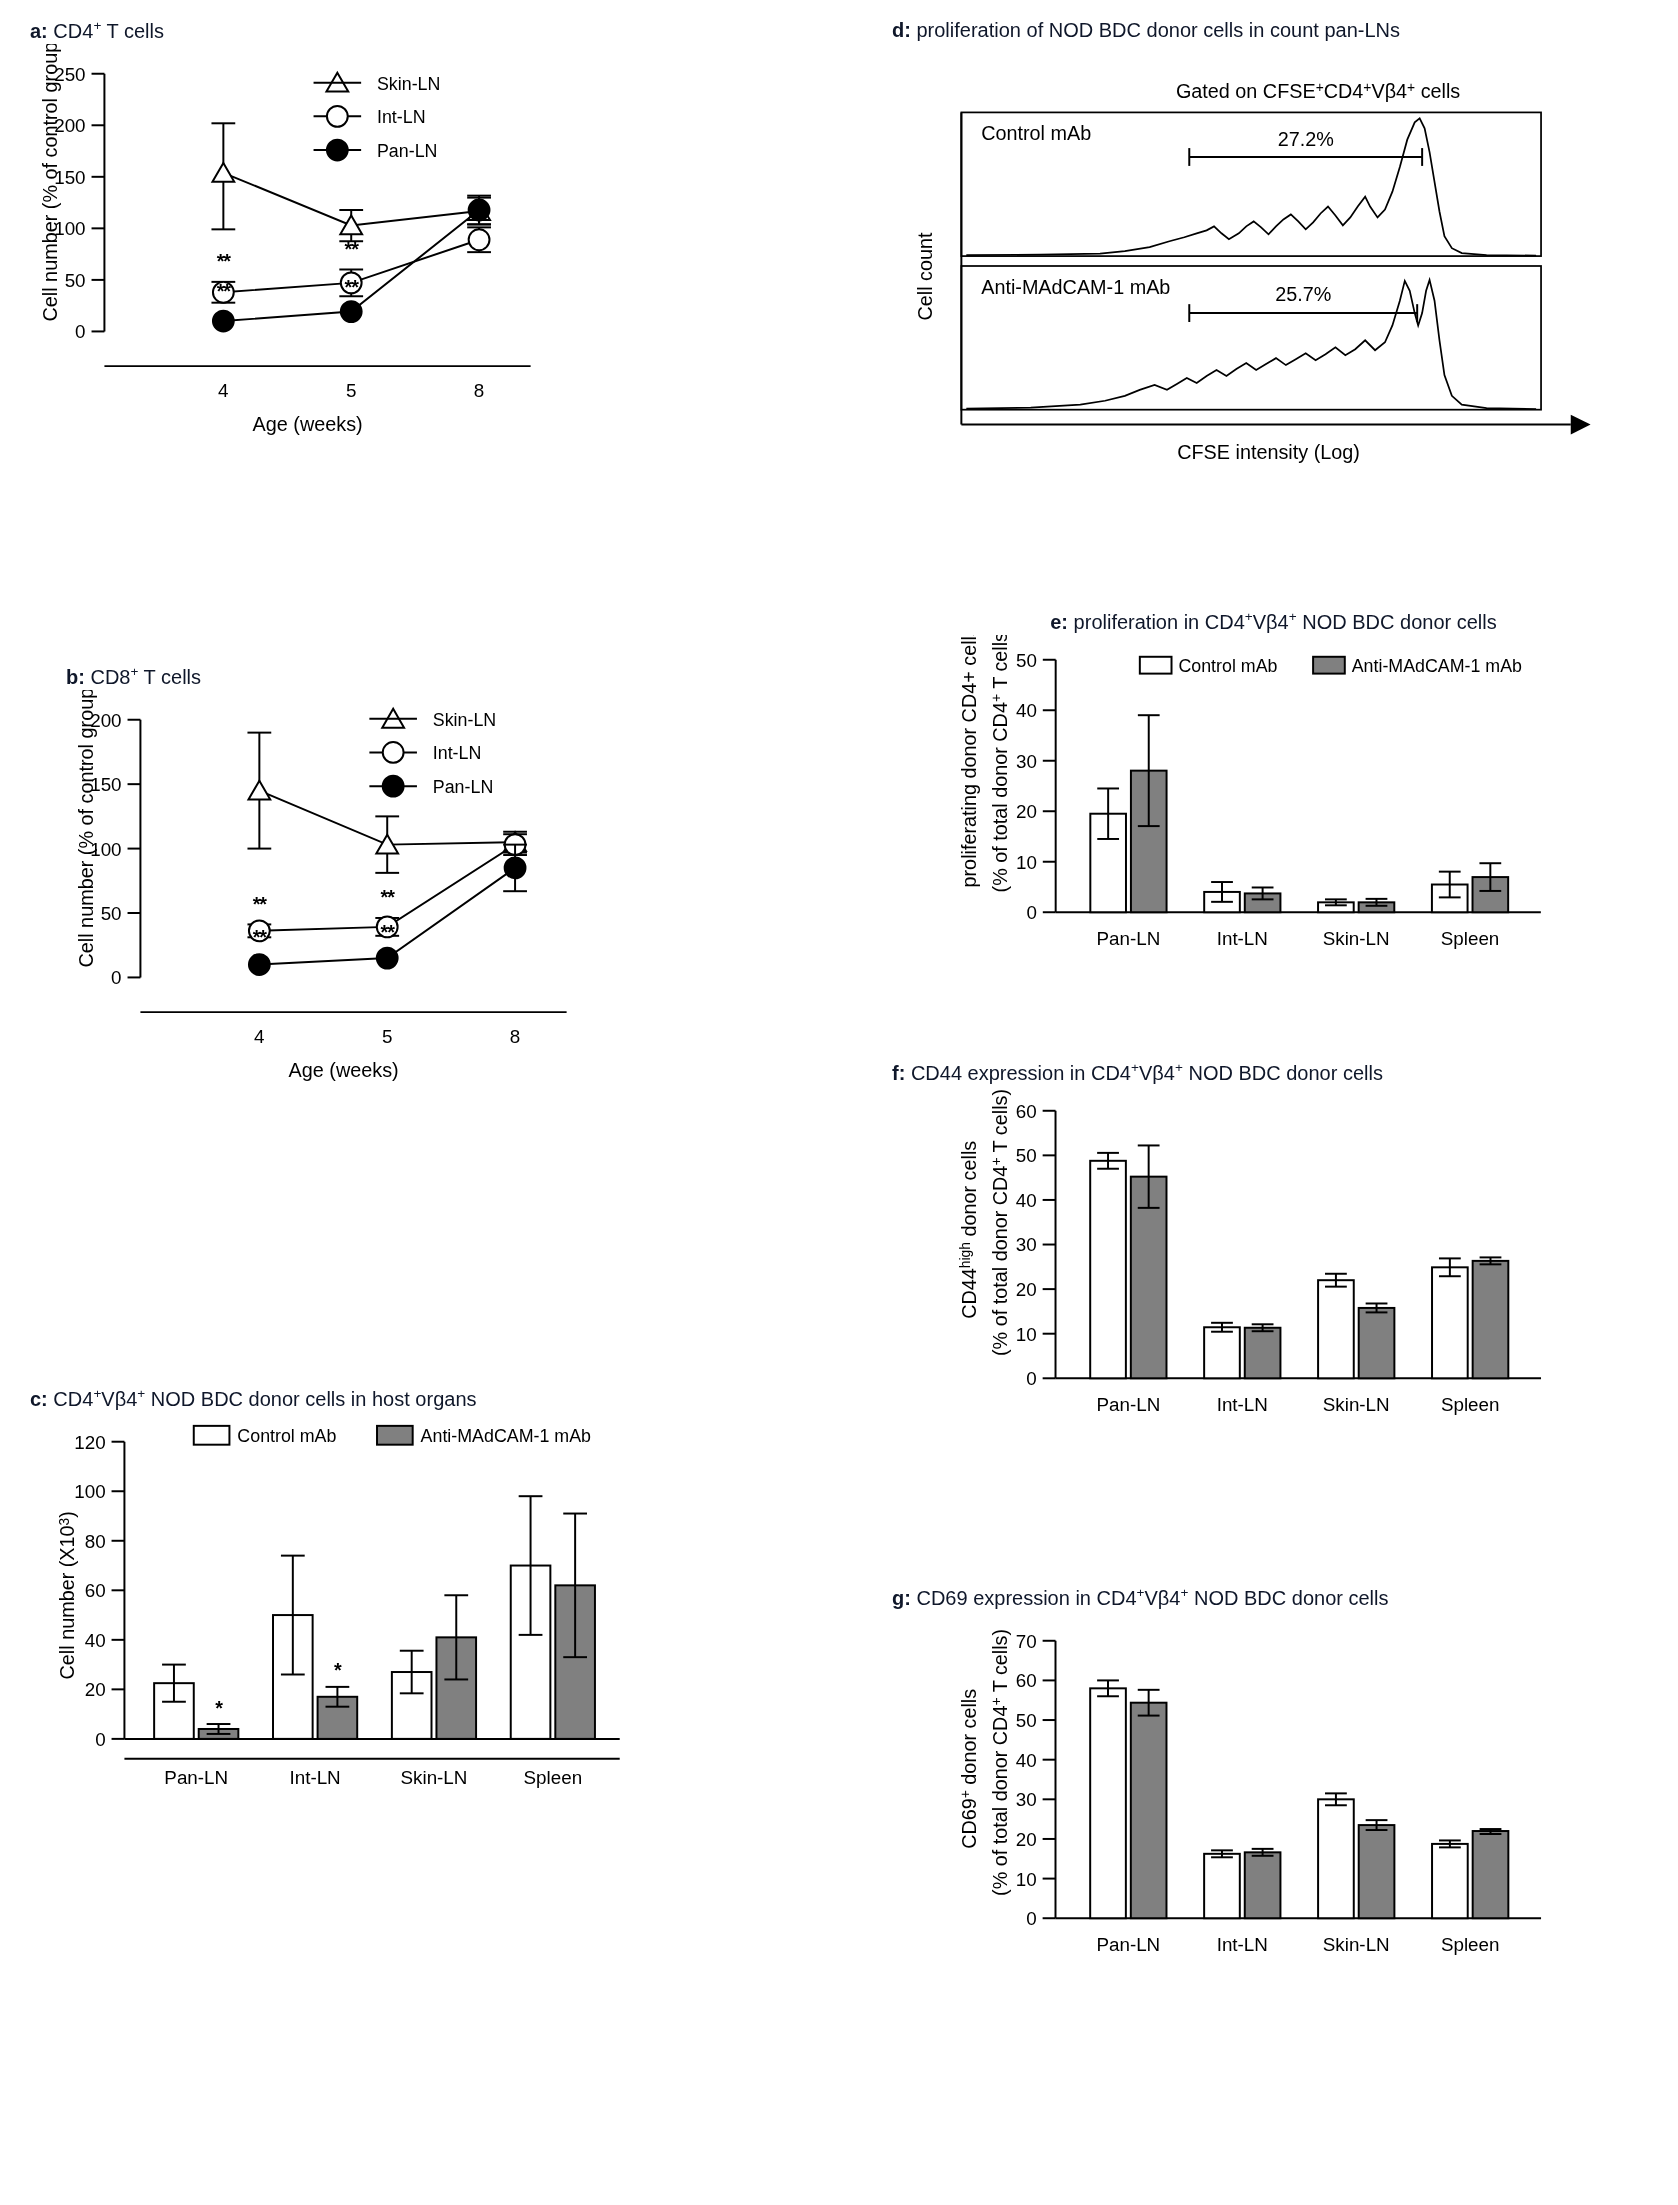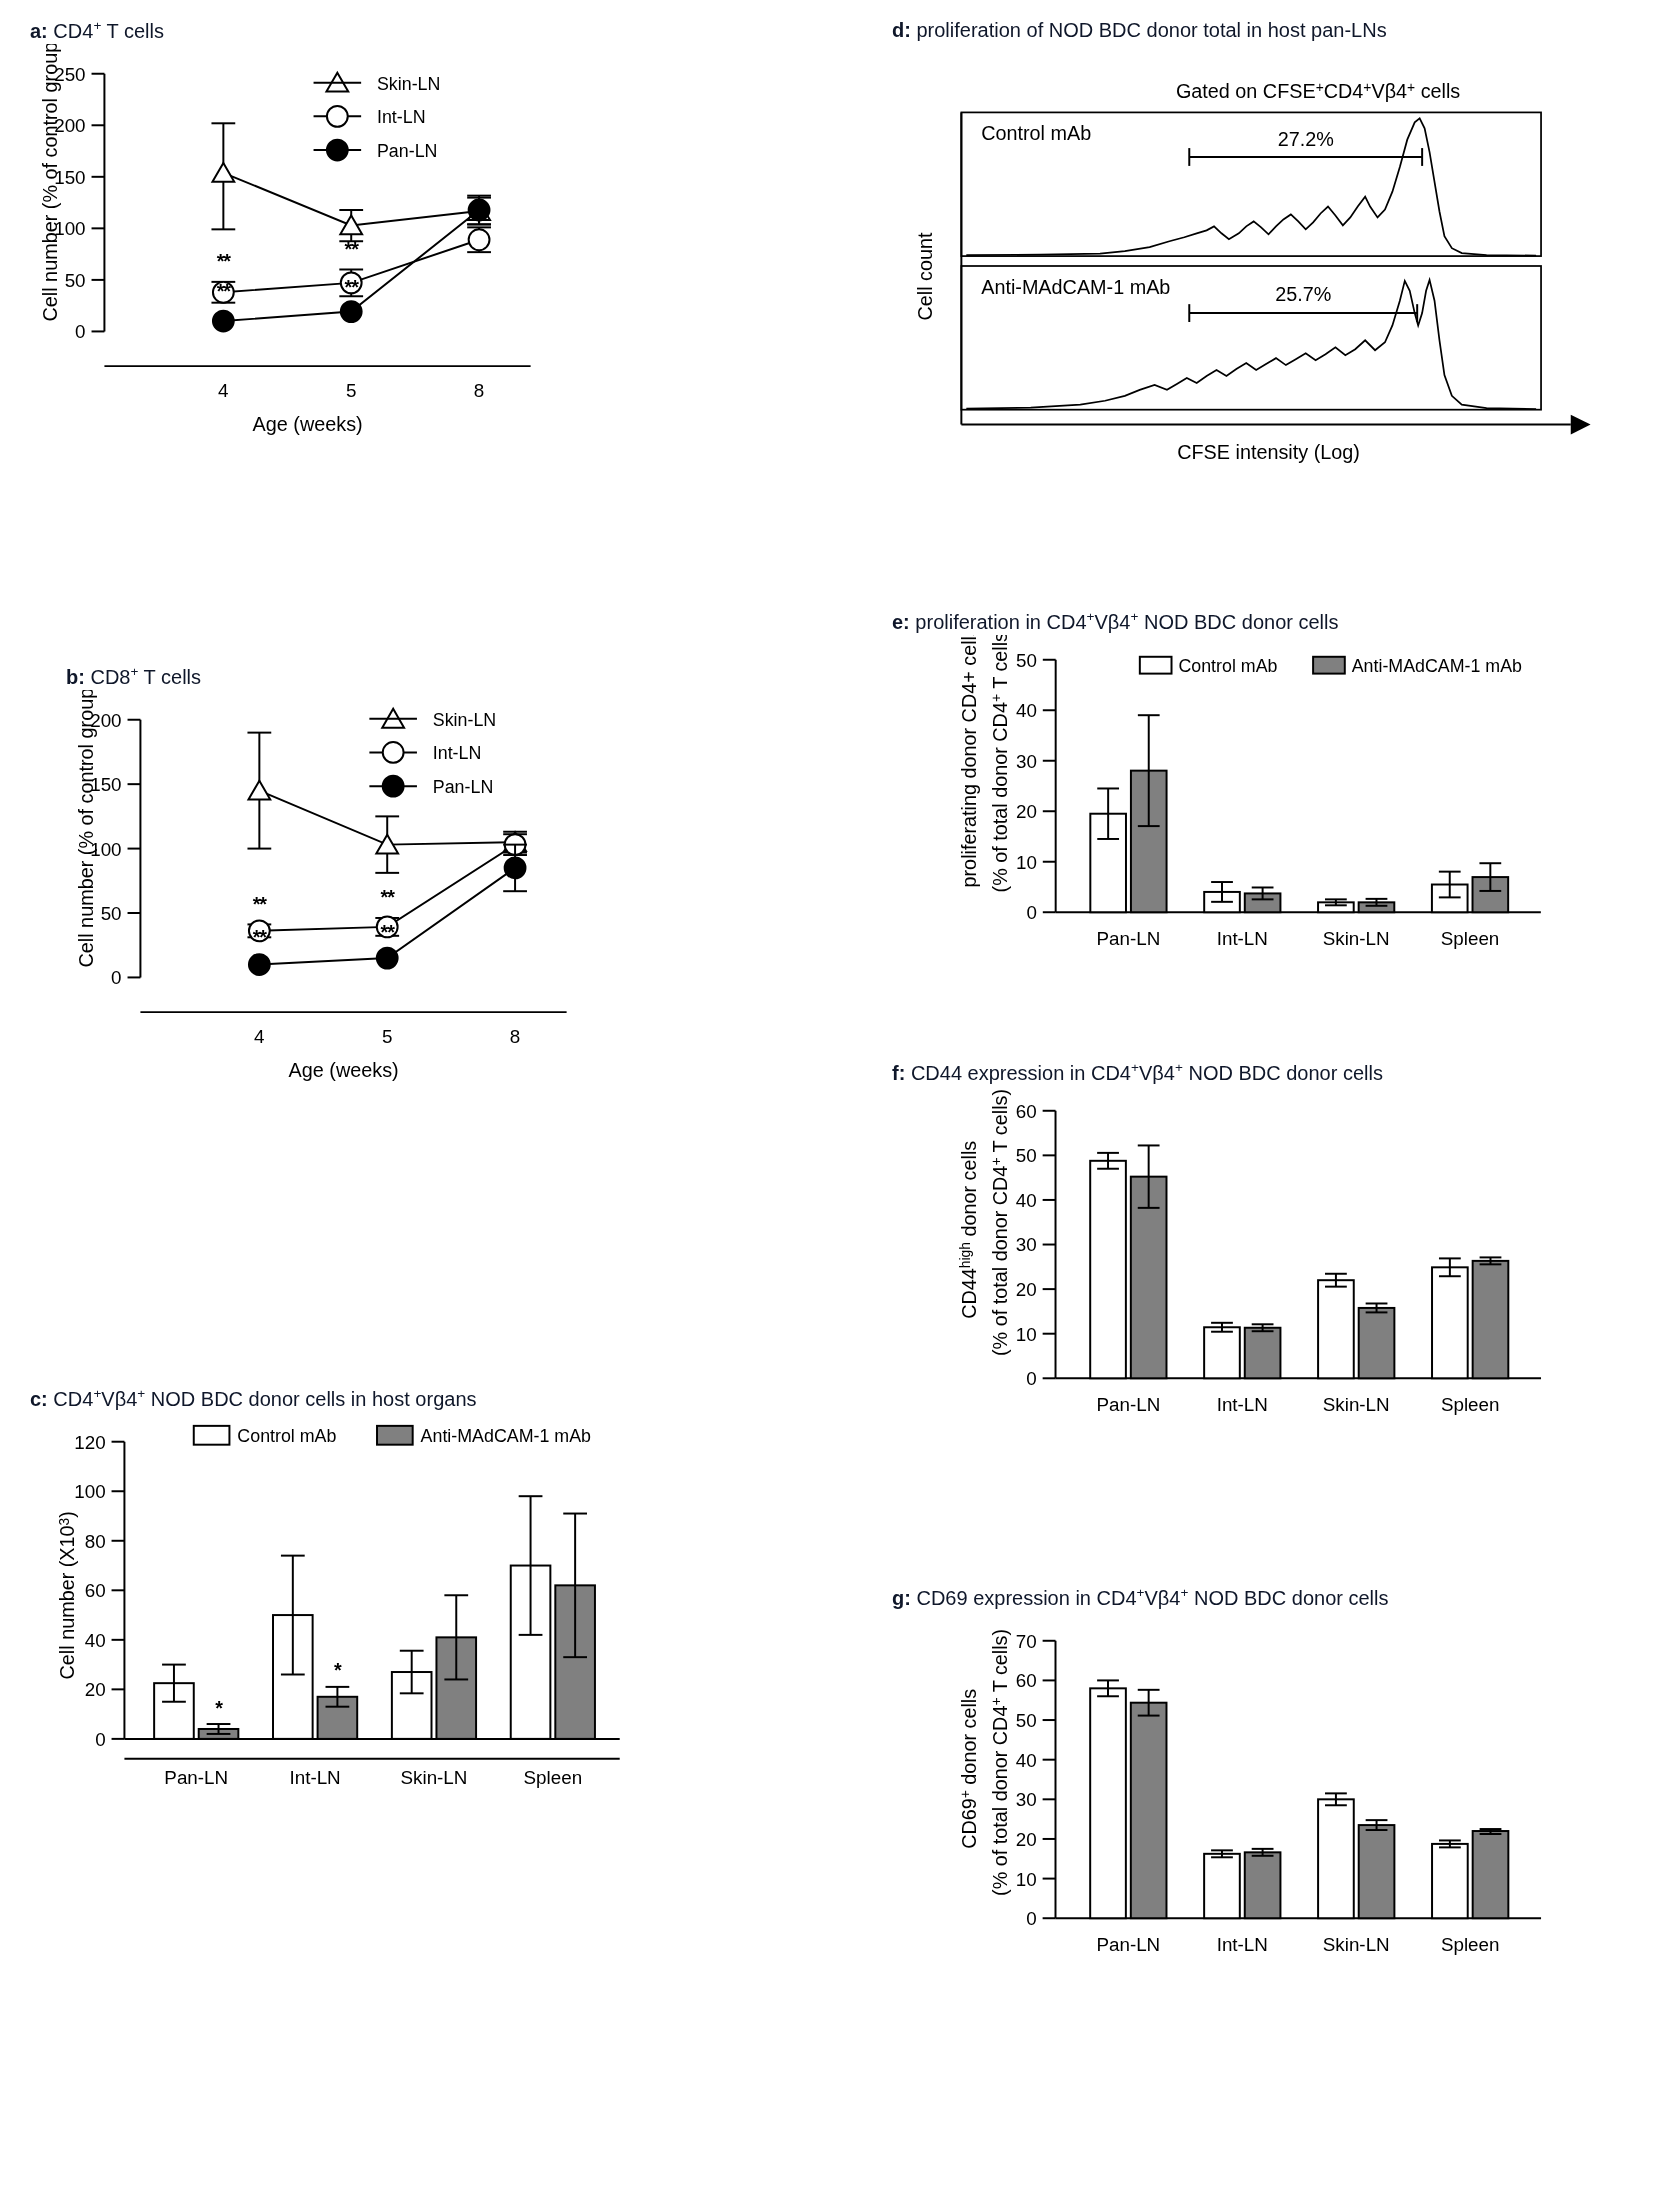--- a/index.html
+++ b/index.html
@@ -316,21 +316,21 @@
         <text class="legend-txt" x="418" y="60">Control mAb</text>
         <rect class="bar-filled" x="700" y="28" width="72" height="38"></rect>
         <text class="legend-txt" x="788" y="60">Anti-MAdCAM-1 mAb</text>
       </g>
     </svg>
   </div>
 
   <div class="panel" style="left:892px; top:18px; width:763px; height:585px;">
     <div class="panel-title">
       <b>d:</b>
-      <span>proliferation of NOD BDC donor total in host pan-LNs</span>
+      <span>proliferation of NOD BDC donor cells in count pan-LNs</span>
     </div>
 
     <svg width="763" height="555" viewBox="0 0 1540 1120">
       <text class="ax-title" x="860" y="110" text-anchor="middle">Gated on CFSE<tspan font-size="28" dy="-12">+</tspan><tspan dy="12">CD4</tspan><tspan font-size="28" dy="-12">+</tspan><tspan dy="12">Vβ4</tspan><tspan font-size="28" dy="-12">+</tspan><tspan dy="12"> cells</tspan></text>
 
       <rect class="frame" x="140" y="140" width="1170" height="290"></rect>
       <text class="ax-title" x="180" y="196">Control mAb</text>
 
       <polyline class="hist" points="150,428 300,427 420,425 470,420 520,412 560,400 590,392 615,384 635,378 650,370 665,384 680,396 700,384 715,370 730,360 745,372 760,386 775,370 790,356 805,346 820,360 835,376 850,362 865,344 880,330 895,348 910,368 925,352 940,330 955,310 965,330 980,352 995,336 1010,300 1025,250 1040,195 1055,160 1065,152 1075,172 1085,220 1095,280 1105,340 1115,390 1130,414 1150,424 1200,428 1300,429"></polyline>
 
@@ -349,21 +349,21 @@
 
       <line class="axis-line" x1="140" y1="770" x2="1370" y2="770"></line>
       <polygon points="1370,750 1410,770 1370,790" fill="#000"></polygon>
       <text class="ax-title" x="760" y="840" text-anchor="middle">CFSE intensity (Log)</text>
 
       <text class="ax-title" transform="translate(80,560) rotate(-90)">Cell count</text>
       <line class="axis-line" x1="140" y1="140" x2="140" y2="770"></line>
     </svg>
   </div>
 
-  <div class="panel" style="left:892px; top:609px; width:763px; height:446px;">
+  <div class="panel" style="left:892px; top:609px; width:763px; height:446px;text-align:center;">
     <div class="panel-title">
       <b>e:</b>
       <span>proliferation in CD4<span class="sup">+</span>Vβ4<span class="sup">+</span> NOD BDC donor cells</span>
     </div>
 
     <svg width="763" height="401" viewBox="0 0 1540 810">
       <line class="axis-line" x1="330" y1="50" x2="330" y2="560"></line>
       <g>
         <line class="tick" x1="304" y1="50" x2="330" y2="50"></line>
         <line class="tick" x1="304" y1="152" x2="330" y2="152"></line>

